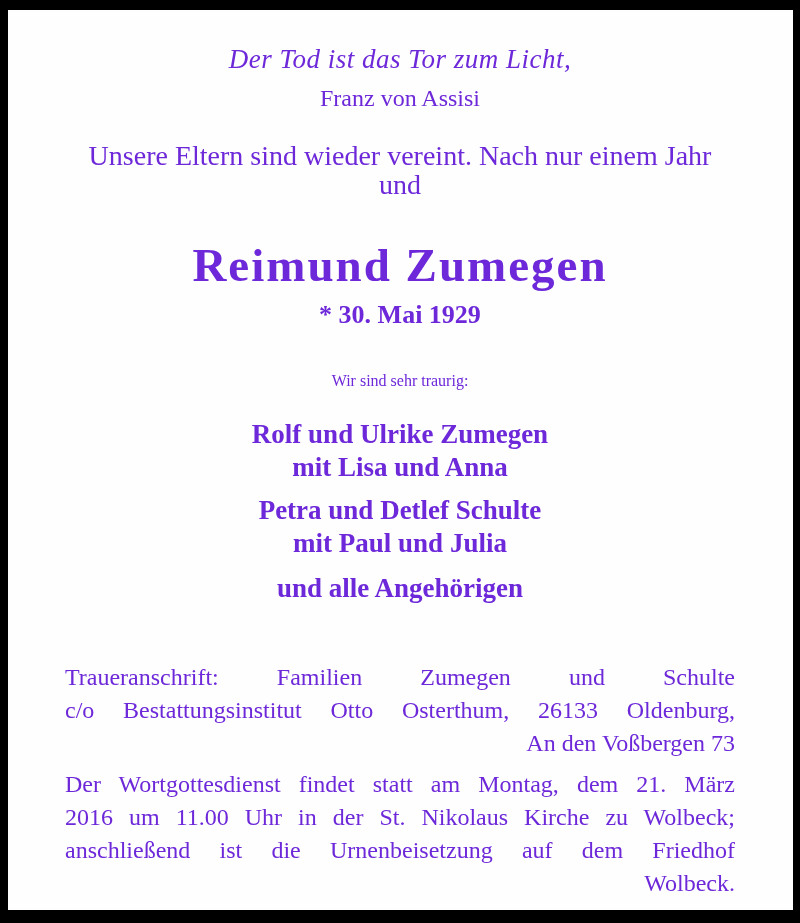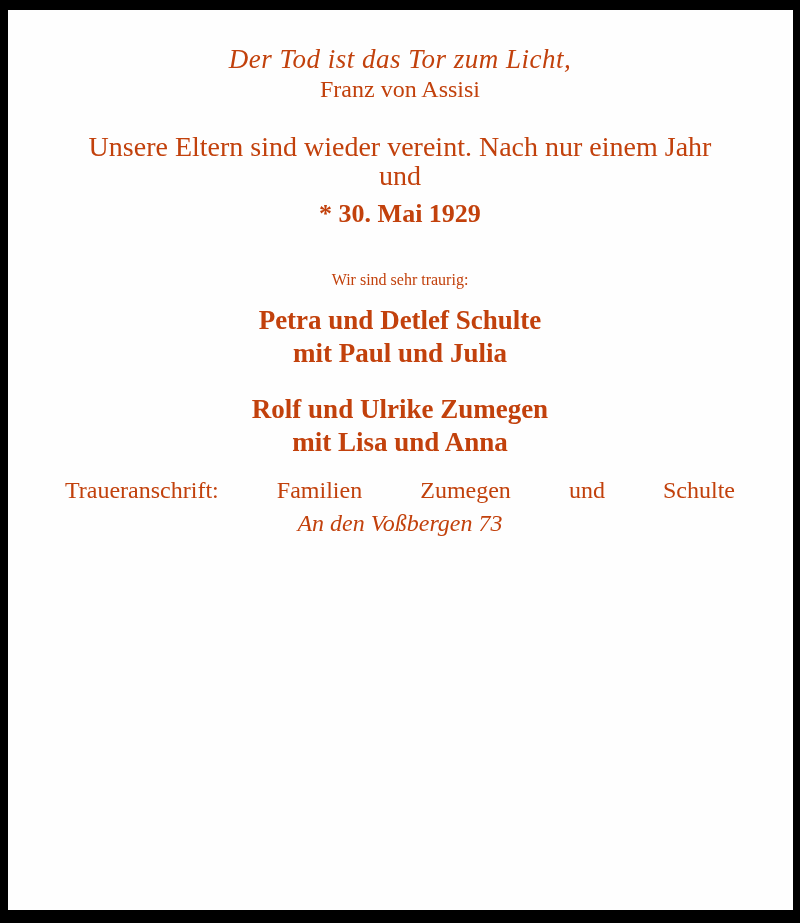--- a/index.html
+++ b/index.html
@@ -13,33 +13,34 @@
     width: 800px;
     height: 923px;
     background: #fefefe;
     border-style: solid;
     border-color: #000000;
     border-width: 10px 7px 13px 8px; 
     overflow: hidden;
   }
   .content {
     padding: 34px 58px 0 57px;
-    color: #c2410c;
+    color: #6d28d9;
   }
   .quote-block {
     text-align: center;
     font-style: italic;
     font-size: 27px;
     line-height: 31px;
     letter-spacing: 0.5px;
   }
   .attribution {
     text-align: center;
     font-size: 24px;
     line-height: 29px;
+    margin-top: 9px;
   }
   .intro-block {
     text-align: center;
     font-size: 28px;
     line-height: 29px;
     margin-top: 28px;
   }
   .deceased-name {
     text-align: center;
     font-size: 47px;
@@ -74,59 +75,67 @@
   .mourner-group.g3 { margin-top: 12px; }
   .para {
     font-size: 24px;
     line-height: 33px;
   }
   .para .just {
     text-align: justify;
     text-align-last: justify;
   }
   .para .left {
-    text-align: center;
-    font-style: italic;
+    text-align: right;
   }
-  .address-block { margin-top: 15px; }
+  .address-block { margin-top: 56px; }
   .service-block { margin-top: 8px; }
 </style>
 </head>
 <body>
 
 <div class="sheet">
   <div class="content">
 
     <div class="quote-block">
       <div>Der Tod ist das Tor zum Licht,</div>
     </div>
     <div class="attribution">Franz von Assisi</div>
 
     <div class="intro-block">
       <div>Unsere Eltern sind wieder vereint. Nach nur einem Jahr und</div>
     </div>
 
+    <div class="deceased-name">Reimund Zumegen</div>
 
     <div class="dates-row">
       <span>* 30. Mai 1929</span>
     </div>
 
     <div class="sorrow-line">Wir sind sehr traurig:</div>
 
+    <div class="mourner-group g1">
+      <div>Rolf und Ulrike Zumegen</div>
+      <div>mit Lisa und Anna</div>
+    </div>
+
     <div class="mourner-group g2">
       <div>Petra und Detlef Schulte</div>
       <div>mit Paul und Julia</div>
     </div>
 
-    <div class="mourner-group g1">
-      <div>Rolf und Ulrike Zumegen</div>
-      <div>mit Lisa und Anna</div>
-    </div>
-
+    <div class="mourner-group g3">und alle Angehörigen</div>
 
     <div class="para address-block">
       <div class="just">Traueranschrift: Familien Zumegen und Schulte</div>
+      <div class="just">c/o Bestattungsinstitut Otto Osterthum, 26133 Oldenburg,</div>
       <div class="left">An den Voßbergen 73</div>
     </div>
 
+    <div class="para service-block">
+      <div class="just">Der Wortgottesdienst findet statt am Montag, dem 21. März</div>
+      <div class="just">2016 um 11.00 Uhr in der St. Nikolaus Kirche zu Wolbeck;</div>
+      <div class="just">anschließend ist die Urnenbeisetzung auf dem Friedhof</div>
+      <div class="left">Wolbeck.</div>
+    </div>
 
   </div>
 </div>
 
 </body></html>

